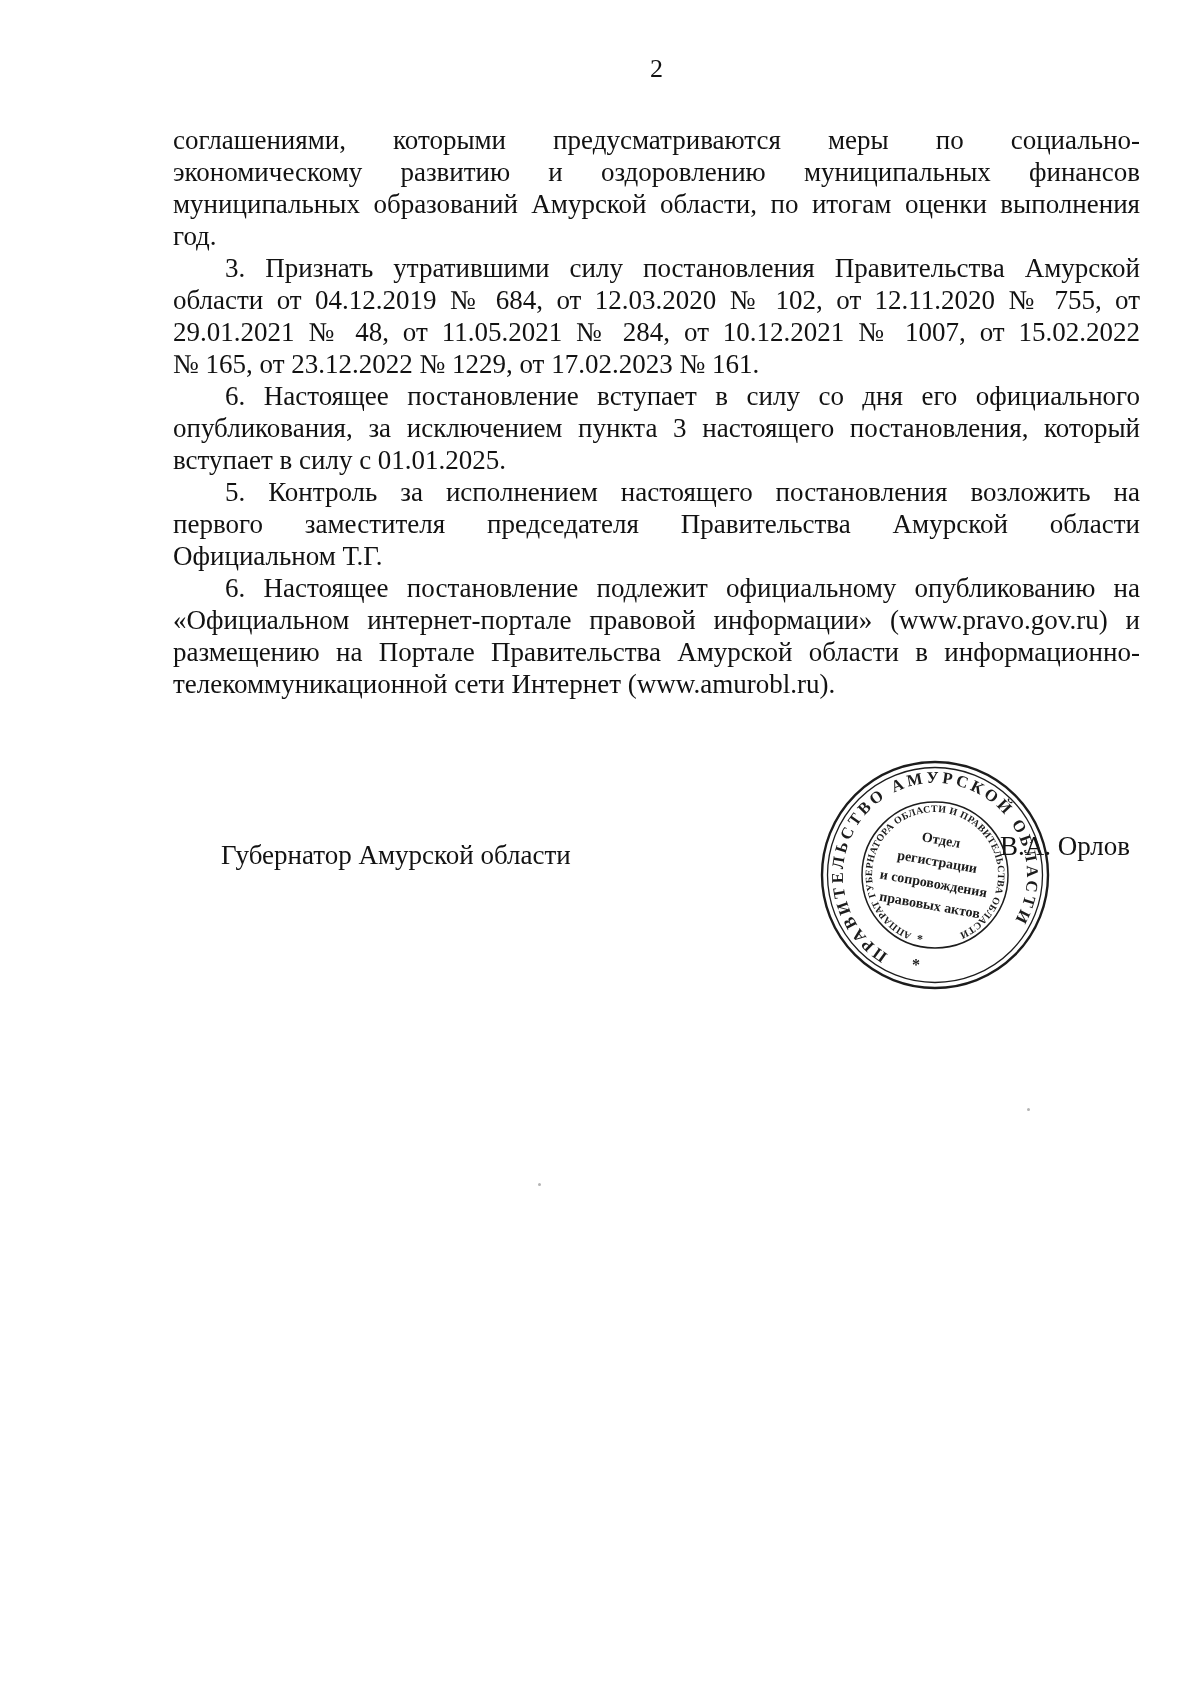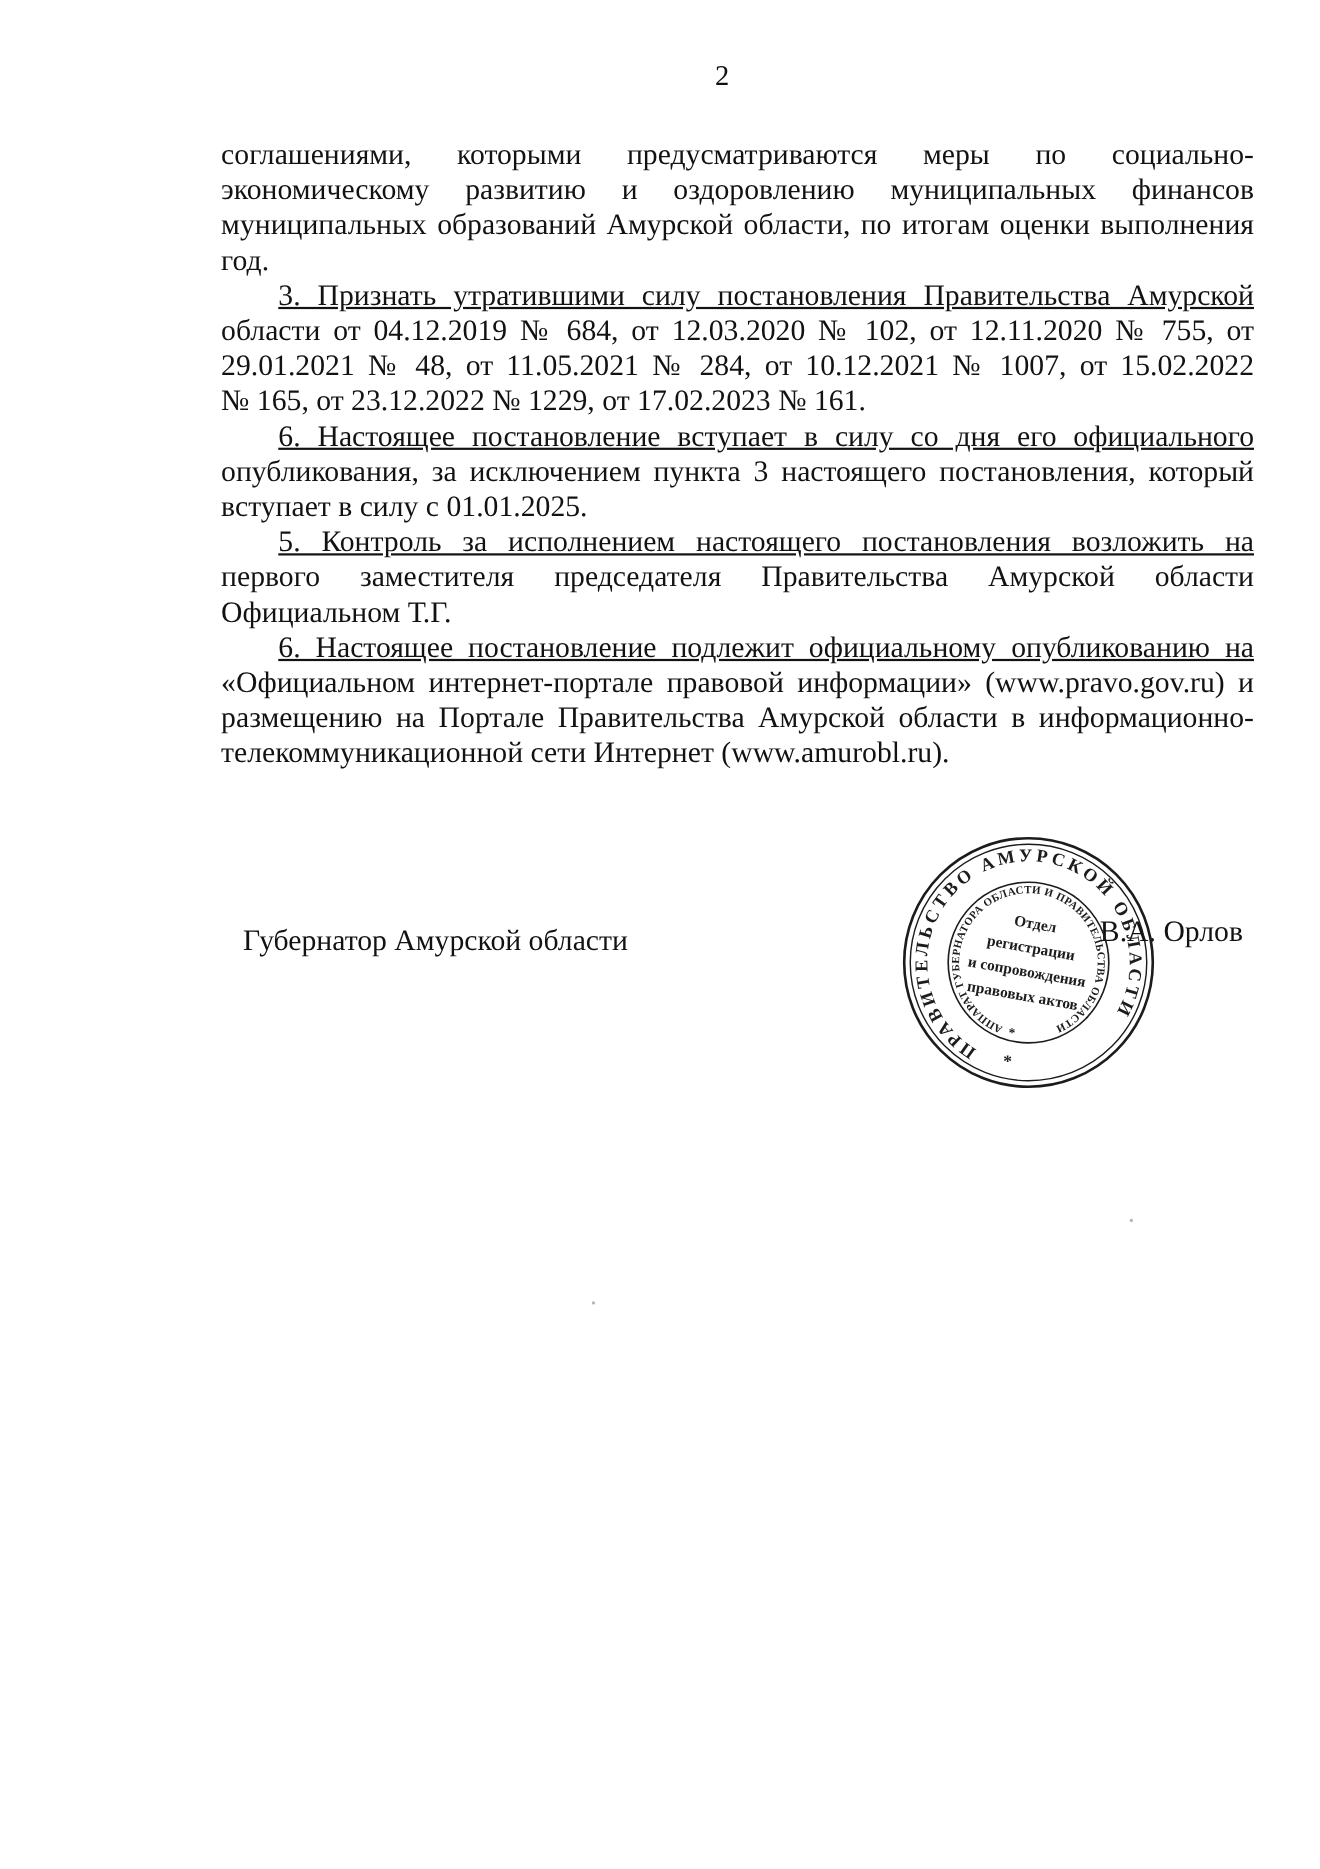--- a/index.html
+++ b/index.html
@@ -11,24 +11,24 @@
     overflow:hidden;
   }
   .page{position:absolute;inset:0;}
   .page-number{
     position:absolute;left:173px;top:54px;width:967px;
     text-align:center;font-size:26px;color:var(--ink,#141414);
   }
   .textblock{position:absolute;left:173px;top:124px;width:967px;}
   .ln{
     font-size:27px;line-height:32px;color:var(--ink,#141414);
-    text-align:justify;text-align-last:justify;margin-left:28px;
+    text-align:justify;text-align-last:justify;
   }
   .ln.end{text-align:center;text-align-last:left;}
-  .ln.ind{padding-left:52px;text-decoration:underline;}
+  .ln.ind{padding-left:52px;}
   .sig-title{
     position:absolute;left:173px;top:840px;
     font-size:27px;color:var(--ink,#141414);white-space:nowrap;margin-left:48px;
   }
   .sig-name{
     position:absolute;right:70px;top:831px;
     font-size:27px;color:var(--ink,#141414);white-space:nowrap;text-align:right;
   }
   .stamp{position:absolute;left:817px;top:757px;width:236px;height:236px;}
   .stamp text{fill:var(--stamp_ink,#1a1a1a);}

